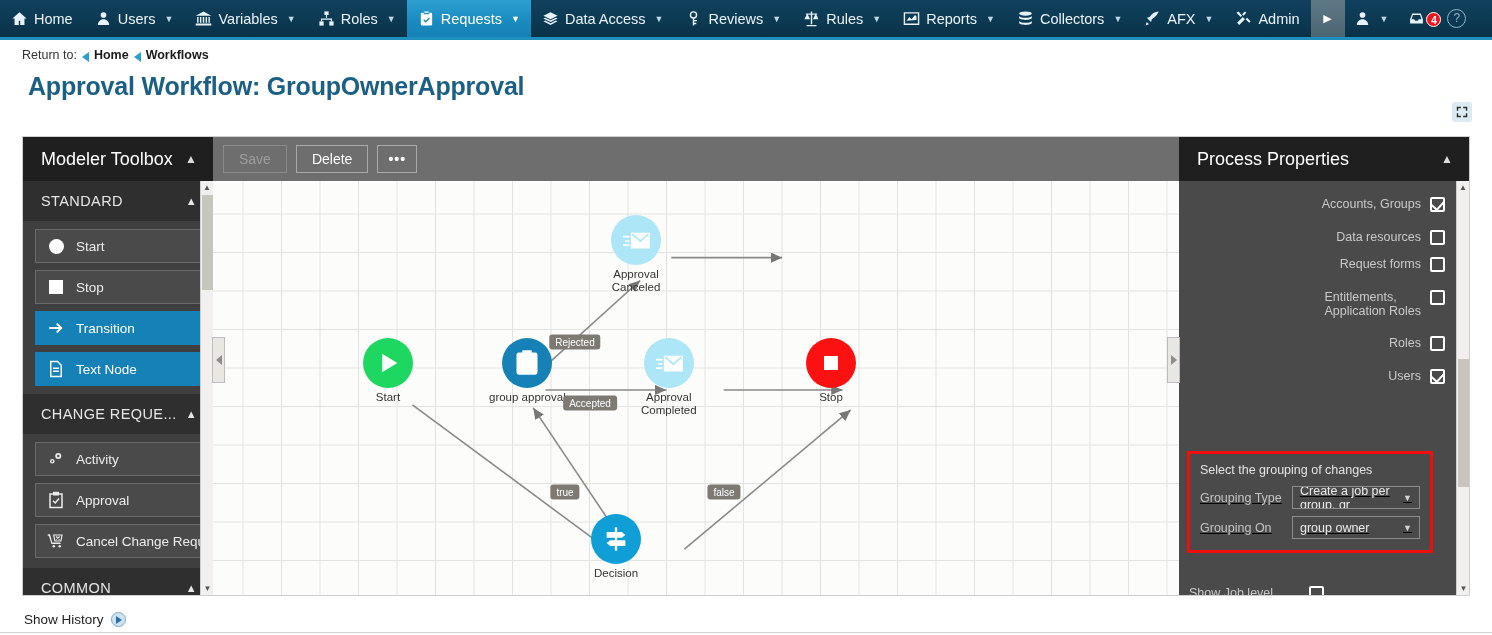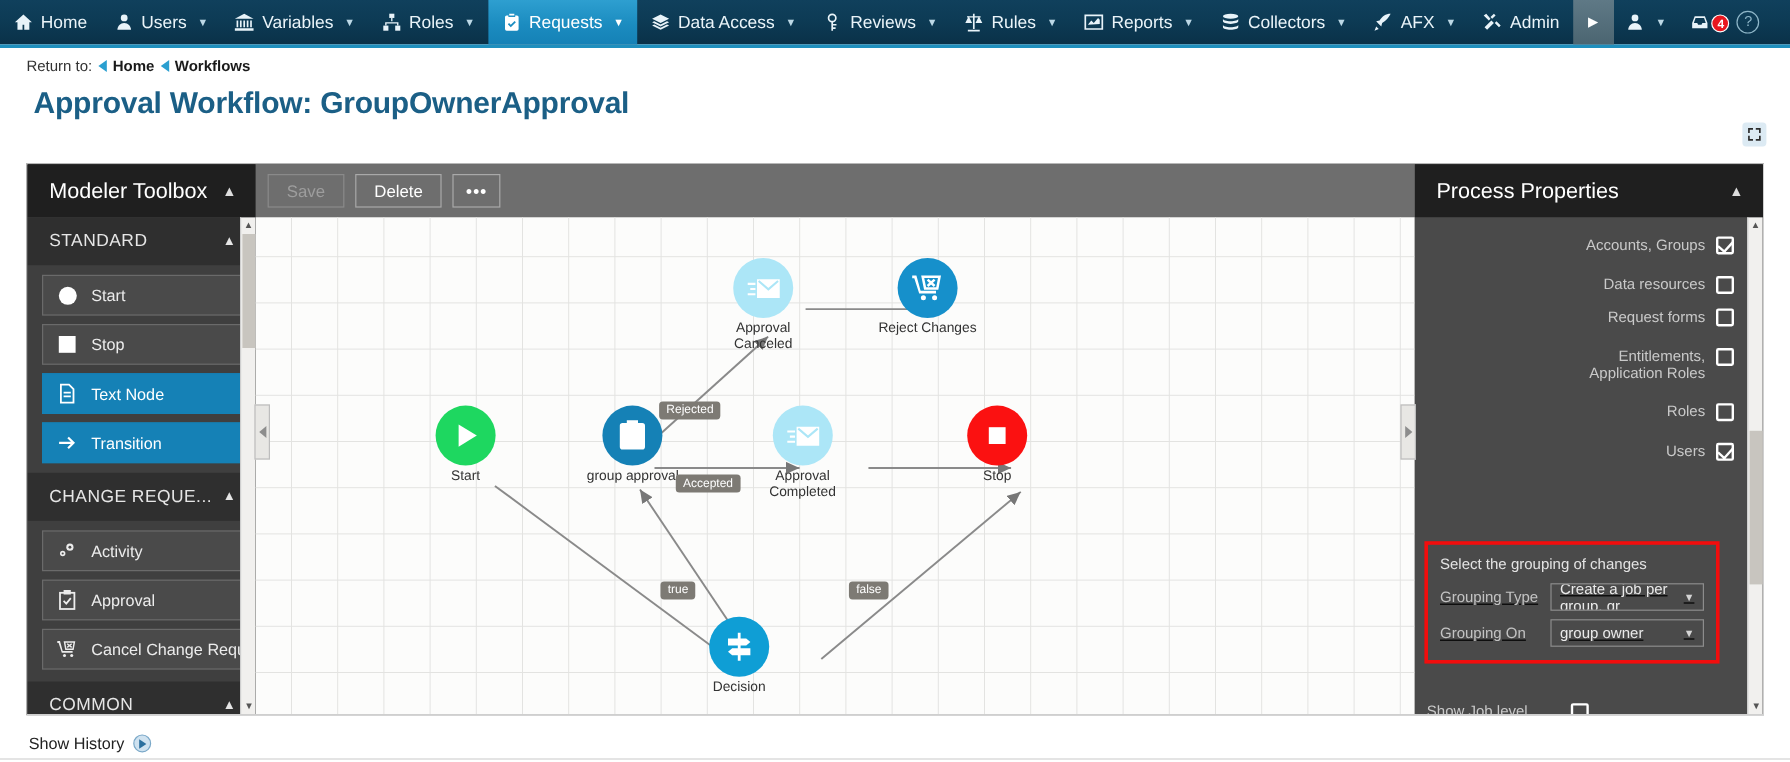--- a/index.html
+++ b/index.html
@@ -45,21 +45,21 @@
     background:#e8171f; color:#fff; font-size:10px; font-weight:bold;
     min-width:15px; height:15px; line-height:15px; border-radius:8px;
     text-align:center; padding:0 3px; border:1px solid #fff;
   }
   .help-ico { width:19px;height:19px; border:1.6px solid #8fb7c9; border-radius:50%;
     color:#8fb7c9; font-size:12px; text-align:center; line-height:16px; }
 
   
   .returnbar {
     position:absolute; top:48px; left:22px;
-    font-size:12.5px; color:#333; display:flex; align-items:center; gap:5px;
+    font-size:12.5px; color:#333; display:flex; align-items:flex-end; gap:5px;
   }
   .returnbar .crumb { color:#1a1a1a; font-weight:bold; cursor:pointer; }
   .tri-left {
     width:0;height:0;border-top:5px solid transparent;border-bottom:5px solid transparent;
     border-right:7px solid #2a9fd0; display:inline-block;
   }
   .page-title {
     position:absolute; top:72px; left:28px;
     font-size:25px; font-weight:bold; color:#1b5f86;
     letter-spacing:-0.2px;
@@ -164,21 +164,21 @@
   .handle .t-l { width:0;height:0;border-top:5px solid transparent;border-bottom:5px solid transparent;border-right:6px solid #8d8d8d; }
   .handle .t-r { width:0;height:0;border-top:5px solid transparent;border-bottom:5px solid transparent;border-left:6px solid #8d8d8d; }
 
   
   .props { width:290px; background:#1f1f1f; display:flex; flex-direction:column; }
   .props-body { flex:1; background:#4a4a4a; position:relative; overflow:hidden; }
   .prow {
     display:flex; align-items:flex-start; justify-content:flex-end; gap:9px;
     padding:0 24px 0 14px; margin-top:14px;
   }
-  .prow .plab { font-size:12.5px; color:#c9c9c9; text-align:right; line-height:14px; }
+  .prow .plab { font-size:12.5px; color:#c9c9c9; text-align:left; line-height:14px; }
   .cb {
     width:15px;height:15px;border:2px solid #ffffff;background:#4a4a4a; flex:0 0 15px;
     border-radius:2px; position:relative; cursor:pointer;
   }
   .cb.on::after {
     content:""; position:absolute; left:2px; top:-1px; width:6px;height:10px;
     border:solid #fff; border-width:0 2.4px 2.4px 0; transform:rotate(42deg);
   }
   .group-box {
     position:absolute; left:8px; right:36px; top:270px;
@@ -391,34 +391,34 @@
             <span>Start</span>
           </div>
           <div class="tool">
             <span class="tico">
                 <span class="sq-ico"></span>
               </span>
             <span>Stop</span>
           </div>
           <div class="tool sel">
             <span class="tico">
+                <svg viewBox="0 0 24 24" fill="none" stroke="#fff" stroke-width="2.4">
+                  <path d="M3 12h16M13 6l6 6-6 6"></path>
+                </svg>
+              </span>
+            <span>Transition</span>
+          </div>
+          <div class="tool sel">
+            <span class="tico">
                 <svg viewBox="0 0 24 24" fill="none" stroke="#fff" stroke-width="2">
                   <path d="M5 2h9l5 5v15H5z"></path>
                   <path d="M8 11h8M8 15h8"></path>
                 </svg>
               </span>
             <span>Text Node</span>
-          </div>
-          <div class="tool sel">
-            <span class="tico">
-                <svg viewBox="0 0 24 24" fill="none" stroke="#fff" stroke-width="2.4">
-                  <path d="M3 12h16M13 6l6 6-6 6"></path>
-                </svg>
-              </span>
-            <span>Transition</span>
           </div>
         </div>
 
         <div class="group-head">
           <span>CHANGE REQUE...</span>
           <span class="caret">▲</span>
         </div>
         <div class="tool-list">
           <div class="tool">
             <span class="tico">
@@ -526,32 +526,20 @@
                 <path d="M1 8h6v1.6H1zM3 12h4v1.6H3zM1 16h6v1.6H1z"></path>
                 <path d="M9 6h16v13H9z" fill="#fff"></path>
                 <path d="M9 6h16v13H9z" fill="none" stroke="#fff" stroke-width="1.6"></path>
                 <path d="M9.5 6.6 17 13l7.5-6.4" fill="none" stroke="#ace6f7" stroke-width="1.6"></path>
               </svg>
           </div>
           <div class="lbl">Approval
 Canceled</div>
         </div>
 
-        <div class="node" style="left:519px;top:34px">
-          <div class="circ" style="background:#1690cb">
-            <svg viewBox="0 0 24 24">
-                <path d="M1 3h3l3 11h11v2H6L2.5 5H1z"></path>
-                <circle cx="9" cy="19" r="1.8"></circle>
-                <circle cx="17" cy="19" r="1.8"></circle>
-                <path d="M8.5 4h12l-1.6 8.4H10.2z" fill="none" stroke="#fff" stroke-width="1.8"></path>
-                <path d="M12 6l5 4.6M17 6l-5 4.6" stroke="#fff" stroke-width="1.8"></path>
-              </svg>
-          </div>
-          <div class="lbl">Reject Changes</div>
-        </div>
 
         <div class="node" style="left:428px;top:157px">
           <div class="circ" style="background:#ace6f7">
             <svg viewBox="0 0 26 24">
                 <path d="M1 8h6v1.6H1zM3 12h4v1.6H3zM1 16h6v1.6H1z"></path>
                 <path d="M9 6h16v13H9z" fill="#fff"></path>
                 <path d="M9 6h16v13H9z" fill="none" stroke="#fff" stroke-width="1.6"></path>
                 <path d="M9.5 6.6 17 13l7.5-6.4" fill="none" stroke="#ace6f7" stroke-width="1.6"></path>
               </svg>
           </div>

